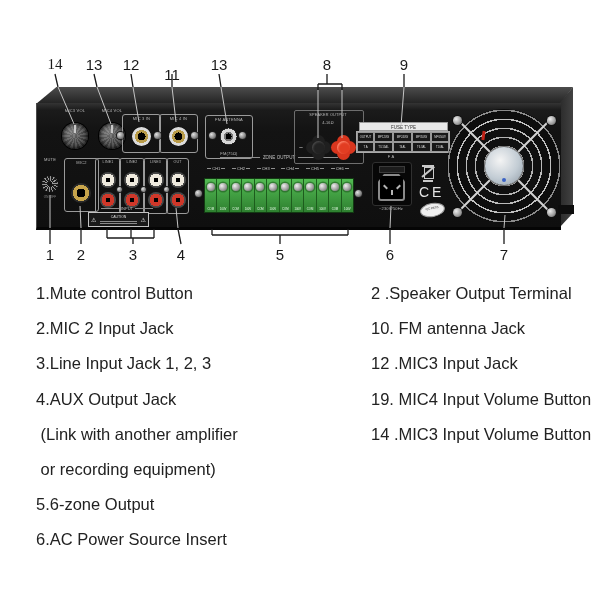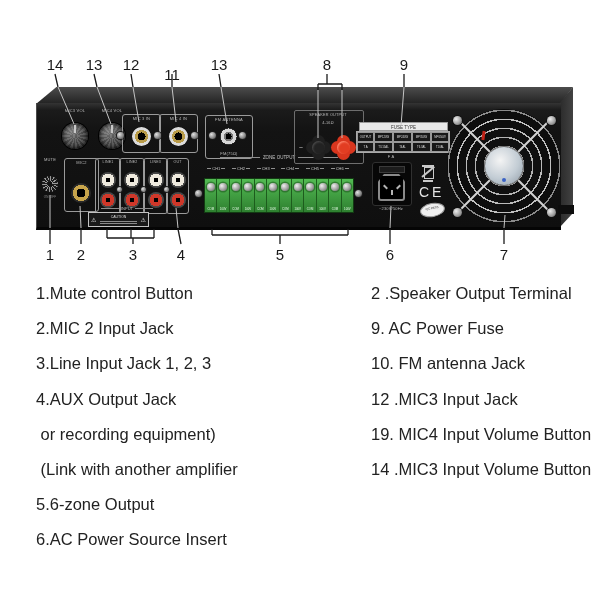--- a/index.html
+++ b/index.html
@@ -337,47 +337,46 @@
       <path d="M318 90 L318 138 M342 90 L342 138"></path>
         <path d="M404 87 L401 126"></path>
       <path d="M50 195 L50 228"></path>
         <path d="M80 206 L81 228"></path>
         <path d="M176 208 L178 228"></path>
       <path d="M391 206 L390 228"></path>
         <path d="M505 215 L504 228"></path>
     </g>
   </svg>
 
-  <div class="num" style="left:45px;top:56px;">14</div>
+  <div class="num" style="left:45px;top:56px;font-family:Liberation Serif, serif;">14</div>
   <div class="num" style="left:84px;top:56px;">13</div>
   <div class="num" style="left:121px;top:56px;">12</div>
   <div class="num" style="left:162px;top:66px;">11</div>
   <div class="num" style="left:209px;top:56px;">13</div>
   <div class="num" style="left:317px;top:56px;">8</div>
   <div class="num" style="left:394px;top:56px;">9</div>
   <div class="num" style="left:40px;top:246px;">1</div>
   <div class="num" style="left:71px;top:246px;">2</div>
   <div class="num" style="left:123px;top:246px;">3</div>
   <div class="num" style="left:171px;top:246px;">4</div>
   <div class="num" style="left:270px;top:246px;">5</div>
   <div class="num" style="left:380px;top:246px;">6</div>
   <div class="num" style="left:494px;top:246px;">7</div>
 
   <div class="legend left">
     <p>1.Mute control Button</p>
     <p>2.MIC 2 Input Jack</p>
     <p>3.Line Input Jack 1, 2, 3</p>
     <p>4.AUX Output Jack</p>
+    <p> (Link with another amplifier</p>
     <p> or recording equipment)</p>
-    <p> (Link with another amplifier</p>
     <p>5.6-zone Output</p>
     <p>6.AC Power Source Insert</p>
   </div>
   <div class="legend right">
     <p>2 .Speaker Output Terminal</p>
-    <p>9. AC Power Fuse</p>
     <p>10. FM antenna Jack</p>
     <p>12 .MIC3 Input Jack</p>
     <p>19. MIC4 Input Volume Button</p>
     <p>14 .MIC3 Input Volume Button</p>
   </div>
 
 </div>
 
 </body></html>

